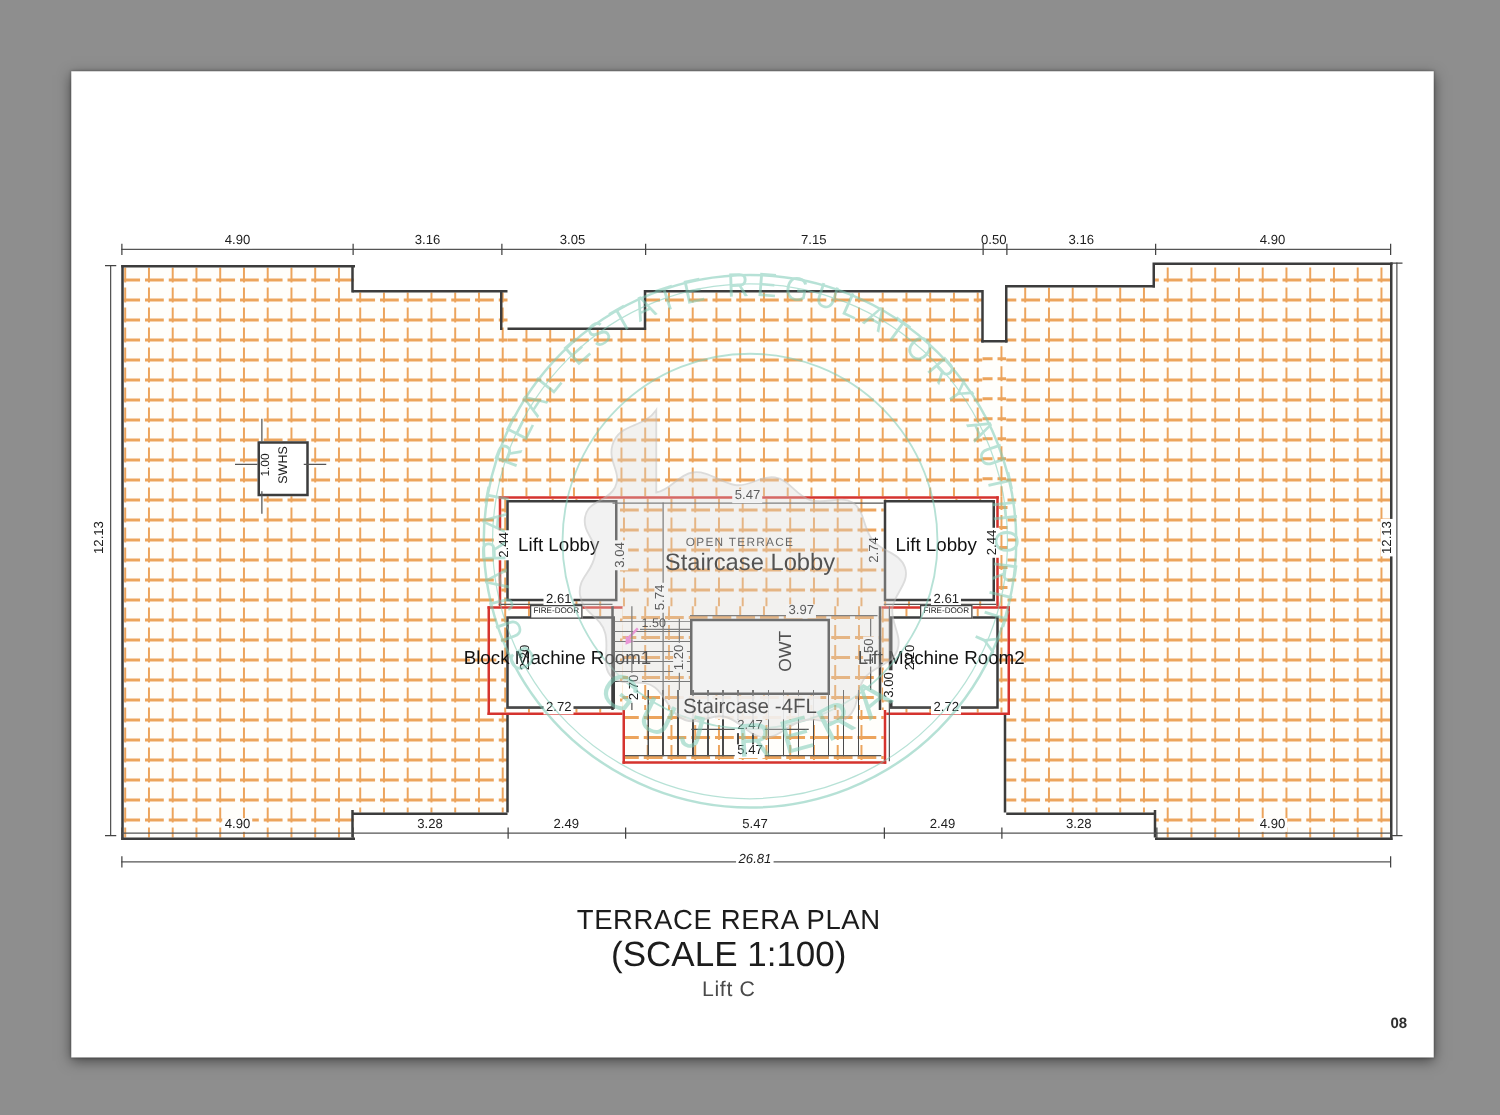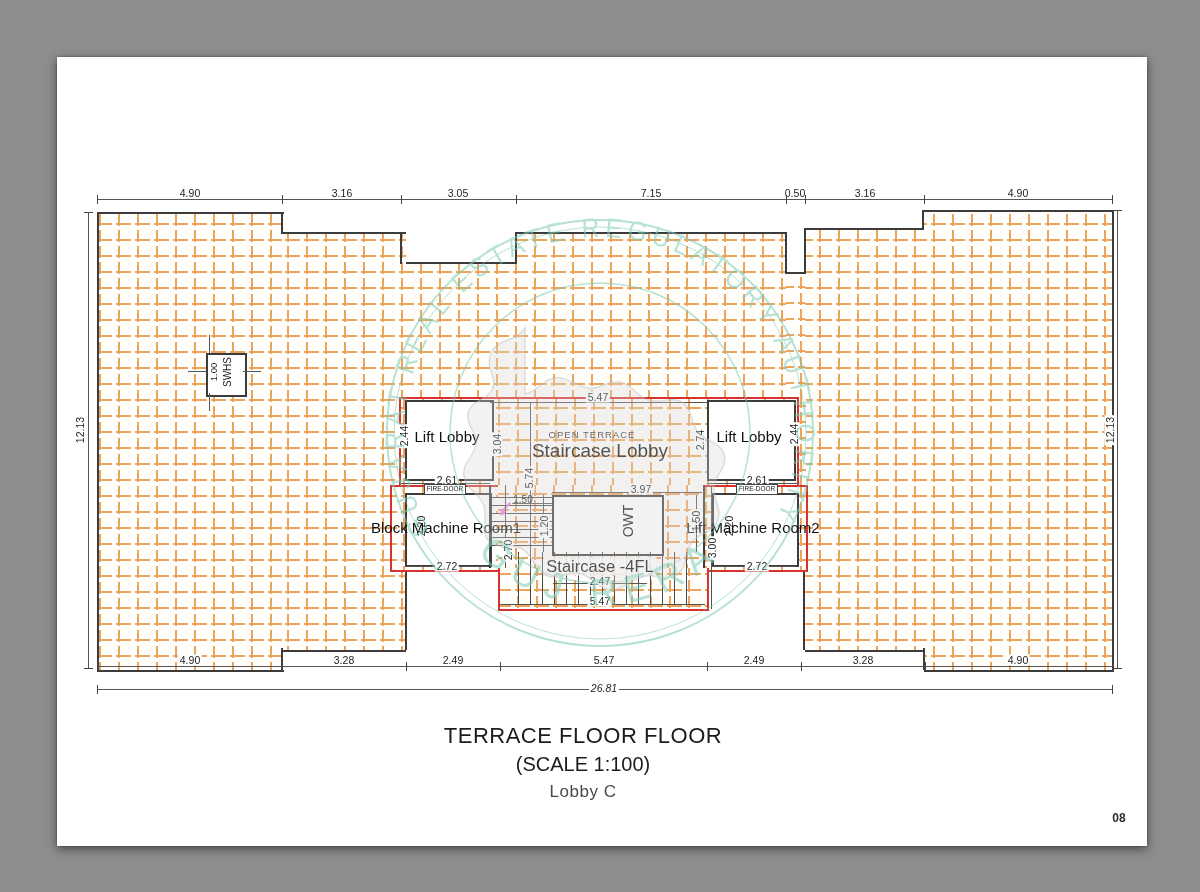--- a/index.html
+++ b/index.html
@@ -28,21 +28,21 @@
   .dim{font-size:10.5px;background:#fff;padding:0 2px;line-height:11px;}
   .dimn{font-size:10.5px;line-height:11px;}
   .room{font-size:15px;color:#111;}
   .tick{position:absolute;width:1px;background:#444;}
   .htick{position:absolute;height:1px;background:#444;}
   .treadsV{background-image:repeating-linear-gradient(90deg,#4a4a4a 0 1px,rgba(0,0,0,0) 1px 12px);}
   .treadsH{background-image:repeating-linear-gradient(180deg,#4a4a4a 0 1px,rgba(0,0,0,0) 1px 8px);}
   .firedoor{position:absolute;background:#fff;border:1px solid #444;font-size:6.5px;line-height:8px;
             text-align:center;color:#222;letter-spacing:0;}
   .title1{font-size:22px;color:#1c1c1c;letter-spacing:.5px;}
-  .title2{font-size:20px;color:#1c1c1c;}
+  .title2{font-size:28px;color:#1c1c1c;}
   .title3{font-size:17px;color:#4a4a4a;letter-spacing:.5px;}
   .pgnum{font-size:12px;font-weight:bold;color:#2e2e2e;}
   .wm{pointer-events:none;}
 </style>
 </head>
 <body>
 
 <div class="stage">
   <div class="abs page"></div>
 
@@ -161,23 +161,23 @@
 
   <span class="lbl room" style="left:447px;top:436px;">Lift Lobby</span>
   <span class="lbl room" style="left:749px;top:436px;">Lift Lobby</span>
   <span class="lbl" style="left:592px;top:434px;font-size:9.5px;letter-spacing:1px;color:#333;">OPEN TERRACE</span>
   <span class="lbl" style="left:600px;top:451px;font-size:19px;color:#111;">Staircase Lobby</span>
   <span class="lbl room" style="left:446px;top:527px;">Block Machine Room1</span>
   <span class="lbl room" style="left:753px;top:527px;">Lift Machine Room2</span>
   <span class="lblr" style="left:628px;top:521px;font-size:14px;color:#111;">OWT</span>
   <span class="lbl" style="left:600px;top:566px;font-size:16.5px;color:#111;background:rgba(255,255,255,.88);padding:0 3px;">Staircase -4FL</span>
 
-  <span class="lbl title1" style="left:583px;top:736px;">TERRACE FLOOR FLOOR</span>
+  <span class="lbl title1" style="left:583px;top:736px;">TERRACE RERA PLAN</span>
   <span class="lbl title2" style="left:583px;top:764px;">(SCALE 1:100)</span>
-  <span class="lbl title3" style="left:583px;top:792px;">Lobby C</span>
+  <span class="lbl title3" style="left:583px;top:792px;">Lift C</span>
   <span class="lbl pgnum" style="left:1119px;top:818px;">08</span>
 
   <svg class="abs wm" style="left:375px;top:208px;opacity:.55;z-index:9;" width="450" height="450" viewBox="0 0 450 450">
     <defs>
       <path id="arcTop" d="M 55.3 323 A 196 196 0 1 1 394.7 323"></path>
       <path id="arcBot" d="M 76.1 311 A 172 172 0 0 0 373.9 311"></path>
     </defs>
     <circle cx="225" cy="225" r="213" fill="none" stroke="#7ccab5" stroke-width="2"></circle>
     <circle cx="225" cy="225" r="206" fill="none" stroke="#7ccab5" stroke-width="1"></circle>
     <circle cx="225" cy="225" r="150" fill="none" stroke="#7ccab5" stroke-width="1.5"></circle>

